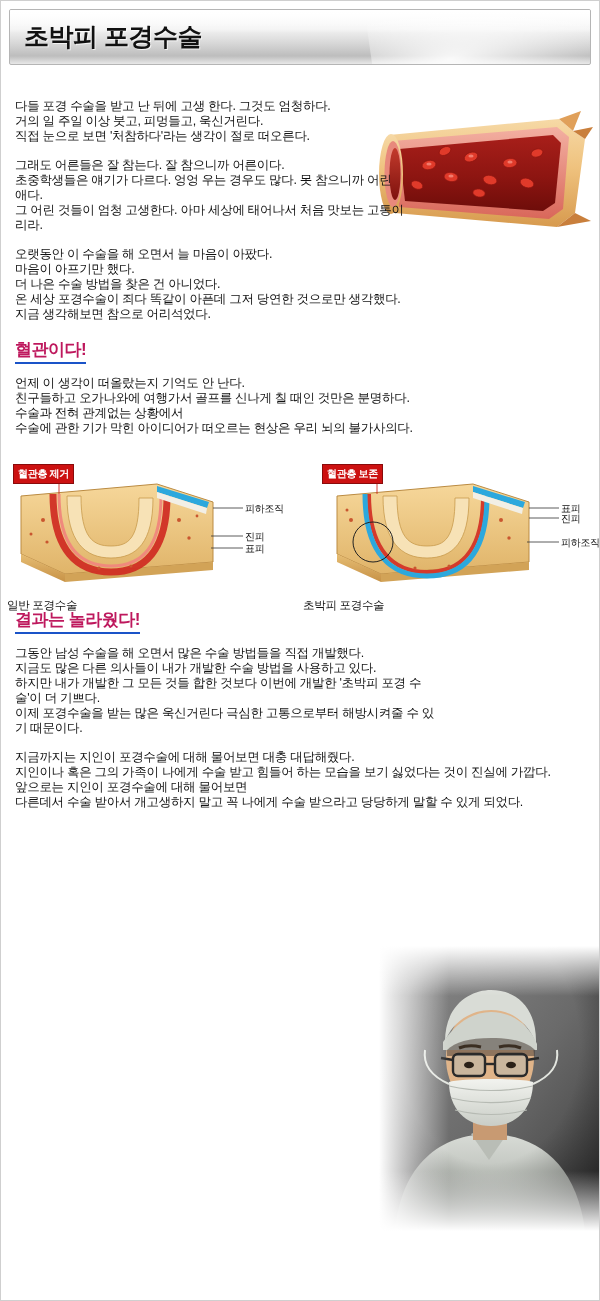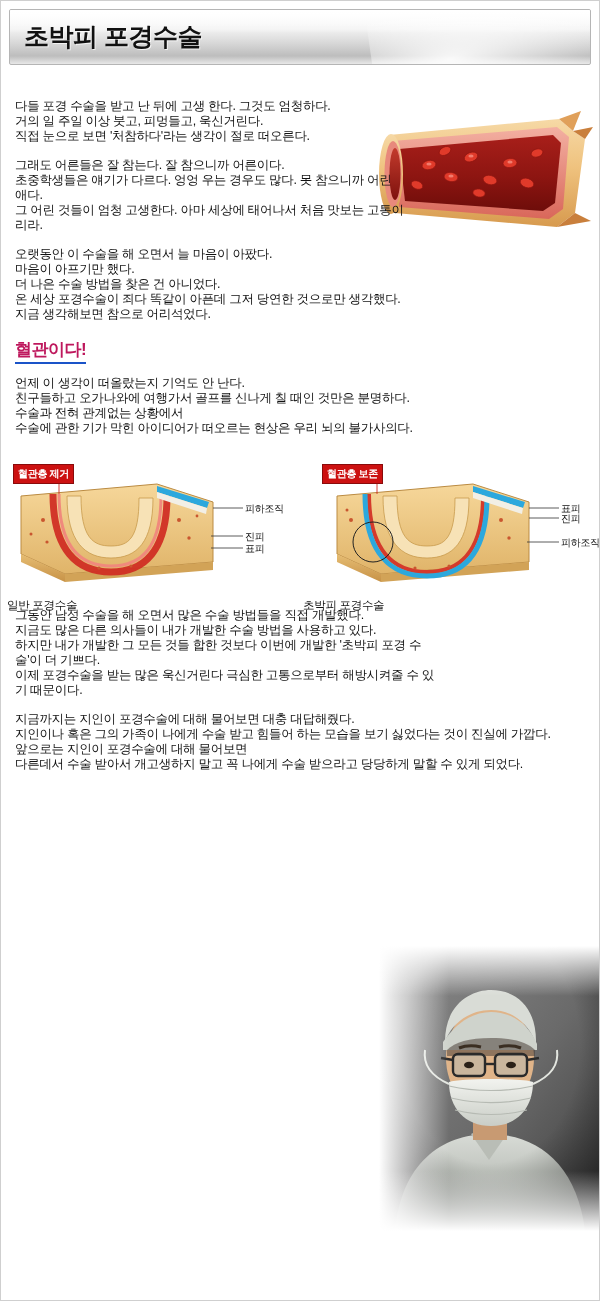--- a/index.html
+++ b/index.html
@@ -411,20 +411,23 @@
       <path d="M70 138 C52 130 44 118 46 104" stroke="#e3e6e0" stroke-width="2" fill="none"></path>
       <path d="M154 138 C172 130 180 118 178 104" stroke="#e3e6e0" stroke-width="2" fill="none"></path>
       <rect x="0" y="0" width="220" height="285" fill="url(#vign)"></rect>
     </svg>
     <div class="fade-left"></div>
     <div class="fade-top"></div>
     <div class="fade-bottom"></div>
   </div>
 
   <div class="content" style="margin-top:18px; position:relative; z-index:5;">
+    <div class="heading">
+      <span class="underline">결과는 놀라웠다!</span>
+    </div>
     <p class="para" style="width:430px;">그동안 남성 수술을 해 오면서 많은 수술 방법들을 직접 개발했다.
 지금도 많은 다른 의사들이 내가 개발한 수술 방법을 사용하고 있다.
 하지만 내가 개발한 그 모든 것들 합한 것보다 이번에 개발한 '초박피 포경 수술'이 더 기쁘다.
 이제 포경수술을 받는 많은 욱신거린다 극심한 고통으로부터 해방시켜줄 수 있기 때문이다.</p>
     <p class="para">지금까지는 지인이 포경수술에 대해 물어보면 대충 대답해줬다.
 지인이나 혹은 그의 가족이 나에게 수술 받고 힘들어 하는 모습을 보기 싫었다는 것이 진실에 가깝다.
 앞으로는 지인이 포경수술에 대해 물어보면
 다른데서 수술 받아서 개고생하지 말고 꼭 나에게 수술 받으라고 당당하게 말할 수 있게 되었다.</p>
   </div>
 

